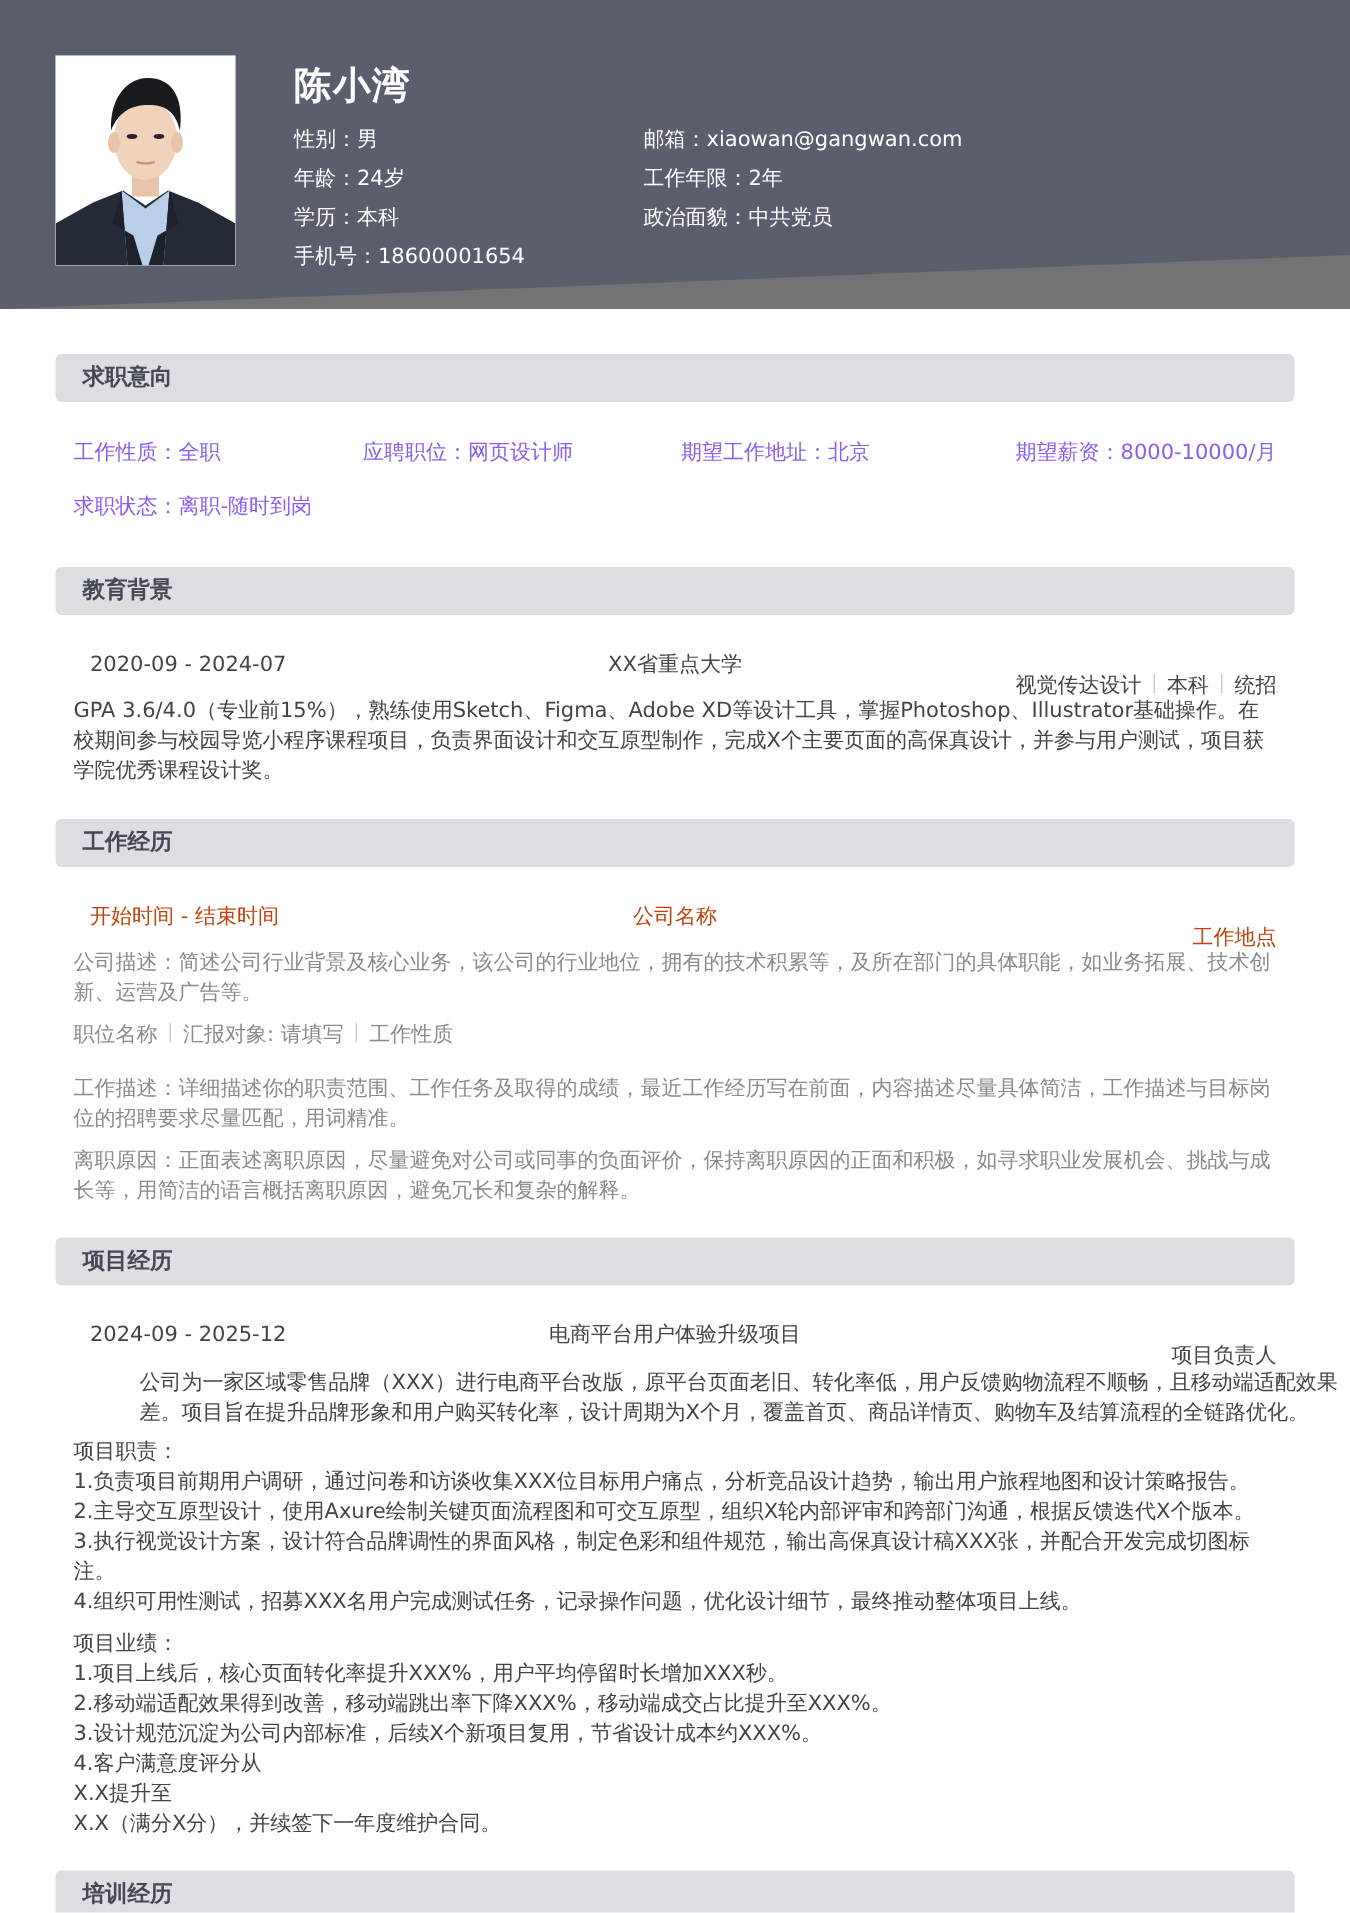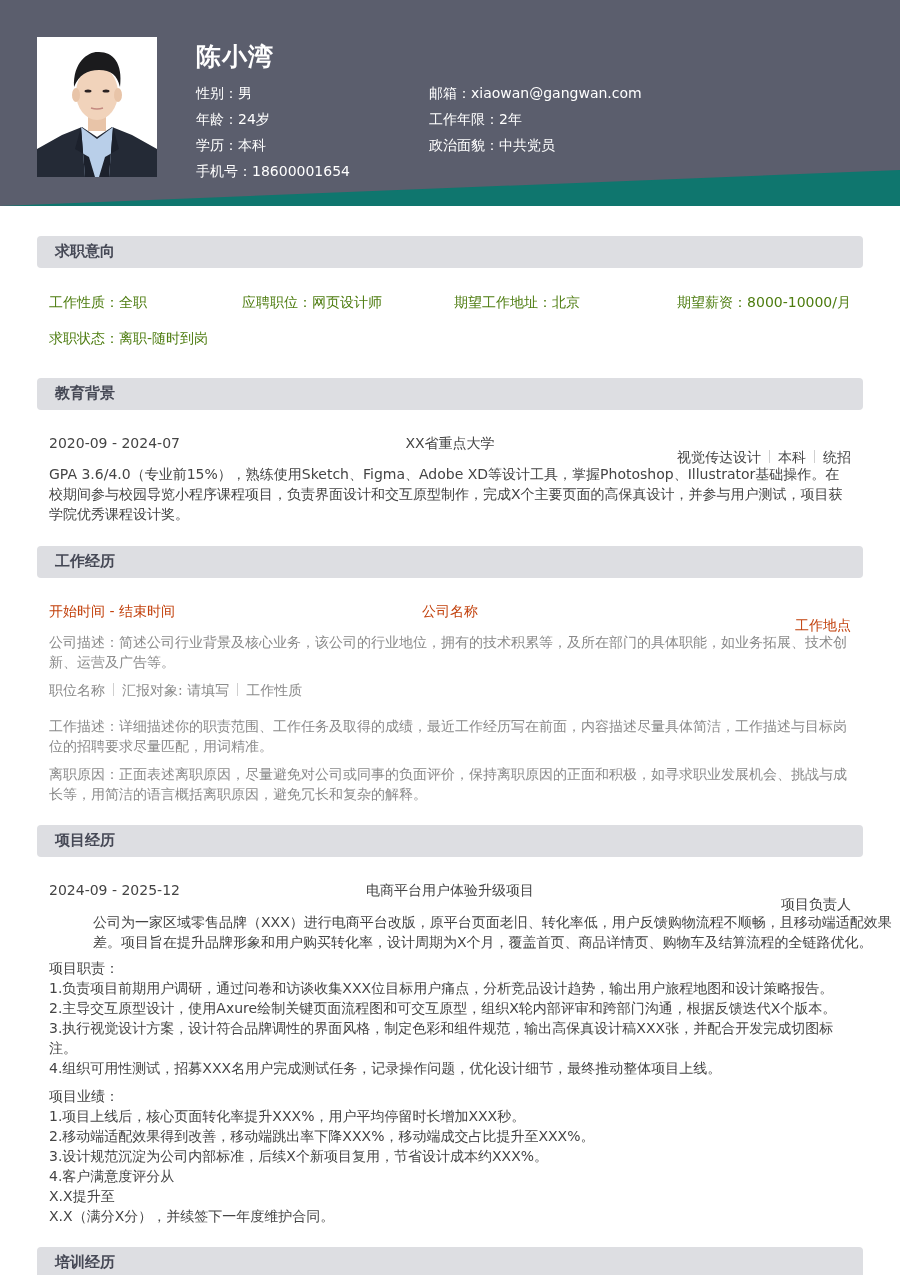--- a/index.html
+++ b/index.html
@@ -1,45 +1,45 @@
 <!DOCTYPE html>
 <html><head>
 <meta charset="utf-8">
 <style>
   * { margin: 0; padding: 0; box-sizing: border-box; }
   html, body { width: 900px; height: 1275px; overflow: hidden; background: #ffffff; }
   body { font-family: "DejaVu Sans", "Liberation Sans", sans-serif; color: #444; font-size: 14px; position: relative; }
 
   
-  .header { position: absolute; left: 0; top: 0; width: 900px; height: 206px; background: #0f766e; }
+  .header { position: absolute; left: 0; top: 0; width: 900px; height: 206px; background: #737373; }
   .header-dark { position: absolute; left: 0; top: 0; width: 900px; height: 206px; background: #5b5e6d;
     clip-path: polygon(0 0, 900px 0, 900px 170px, 0 206px); }
   .photo { position: absolute; left: 37px; top: 37px; width: 120px; height: 140px; background: #ffffff; overflow: hidden; }
   .name { position: absolute; left: 196px; top: 40px; font-size: 25px; font-weight: bold; color: #ffffff; letter-spacing: 1px; }
   .info-col { position: absolute; top: 82px; color: #ffffff; font-size: 14px; }
   .info-col .row { height: 26px; line-height: 22px; white-space: nowrap; }
   .col-left { left: 196px; }
   .col-right { left: 429px; }
 
   
   .section-bar { position: absolute; left: 37px; width: 826px; height: 32px; background: #dddee2; border-radius: 4px; }
   .section-bar .title { position: absolute; left: 18px; top: 6px; font-size: 15px; font-weight: bold; color: #454855; }
 
   .text { position: absolute; font-size: 14px; line-height: 20px; color: #444; }
   .grey { color: #888; }
   .p { position: absolute; left: 49px; width: 804px; font-size: 14px; line-height: 20px; color: #444; }
   .p.grey { color: #8a8a8a; }
 
   .row3 { position: absolute; left: 49px; width: 802px; height: 20px; font-size: 14px; line-height: 20px; }
-  .row3 .l { position: absolute; left: 0; top: 0; text-align: right; }
+  .row3 .l { position: absolute; left: 11px; top: 0; text-align: right; }
   .row3 .c { position: absolute; left: 0; right: 0; top: 0; text-align: center; }
   .row3 .r { position: absolute; right: 0; top: 0; margin-top: 14px; }
   .sep { display: inline-block; width: 1px; height: 13px; background: #cfcfcf; margin: 0 8px; vertical-align: -1px; }
 
-  .intent-item { position: absolute; font-size: 14px; line-height: 20px; color: #4d7c0f; white-space: nowrap; }
+  .intent-item { position: absolute; font-size: 14px; line-height: 20px; color: #8b5cf6; white-space: nowrap; }
 </style>
 </head>
 <body>
 
 <div class="header">
   <div class="header-dark"></div>
 
   <div class="photo">
     <svg width="120" height="140" viewBox="0 0 120 140">
       <rect width="120" height="140" fill="#ffffff"></rect>

